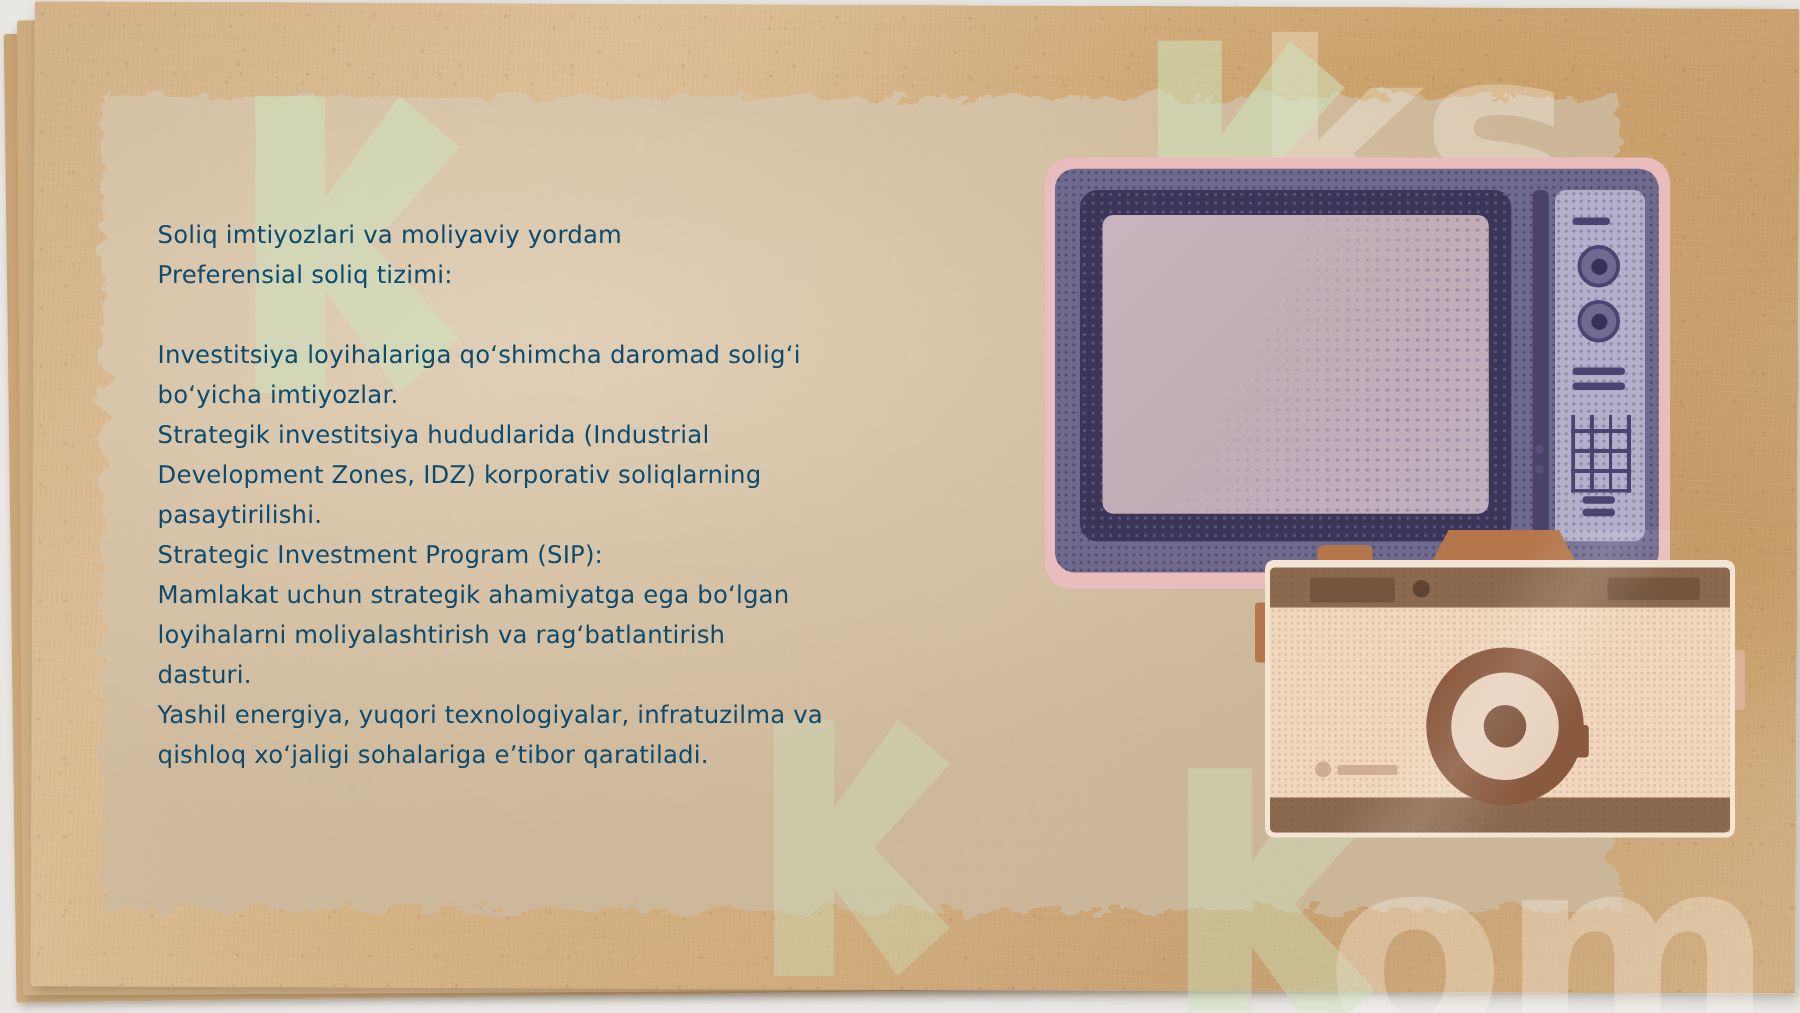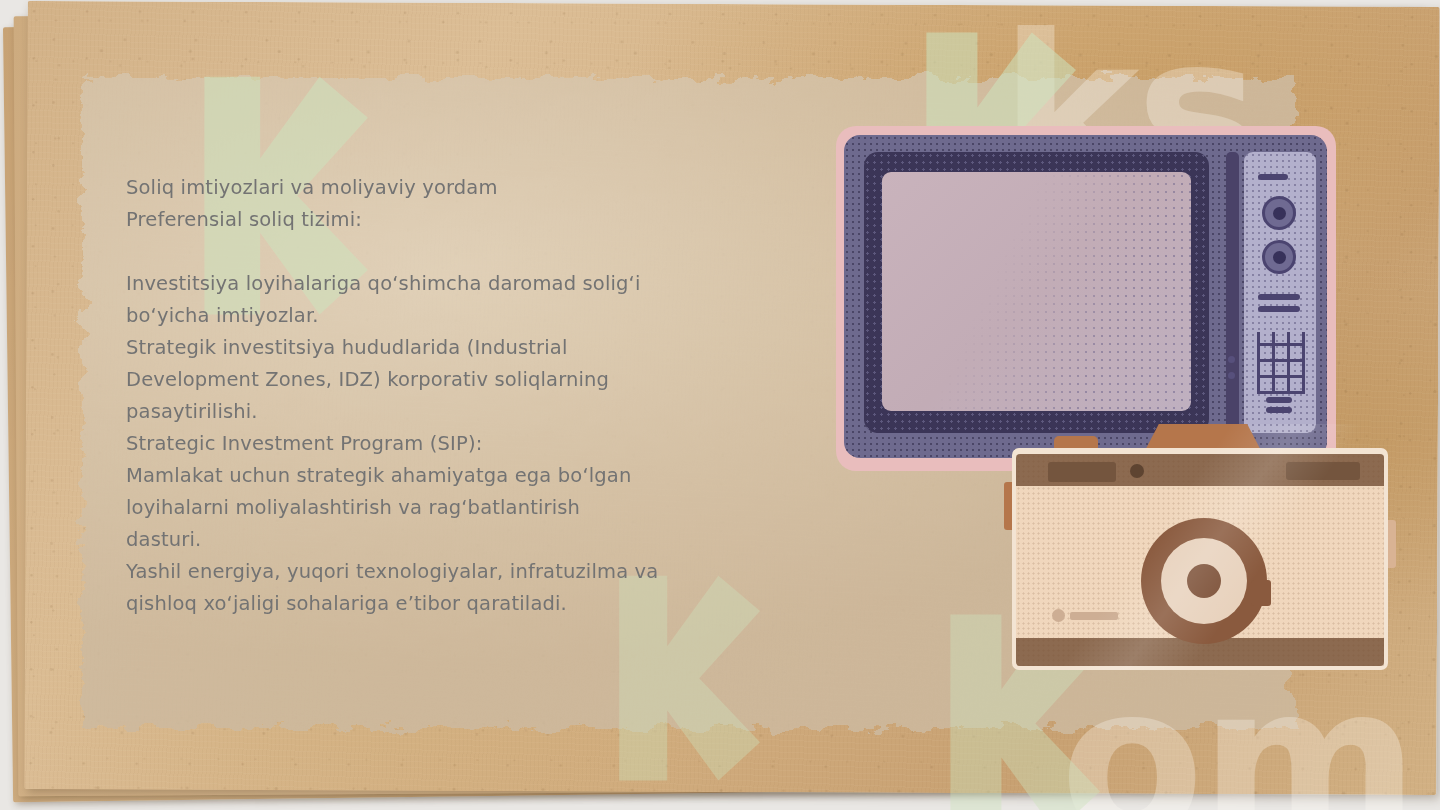--- a/index.html
+++ b/index.html
@@ -95,21 +95,21 @@
     pointer-events: none;
     user-select: none;
     letter-spacing: -4px;
   }
 
   
   .copy {
     position: absolute;
     left: 126px; top: 172px;
     width: 730px;
-    color: #737373;
+    color: #0c4a6e;
     font-size: 19.5px;
     line-height: 32px;
     white-space: pre-wrap;
     letter-spacing: .15px;
   }
 
   
   .tv { position: absolute; left: 836px; top: 126px; width: 500px; height: 345px; }
   .tv-outline {
     position: absolute; inset: 0;

